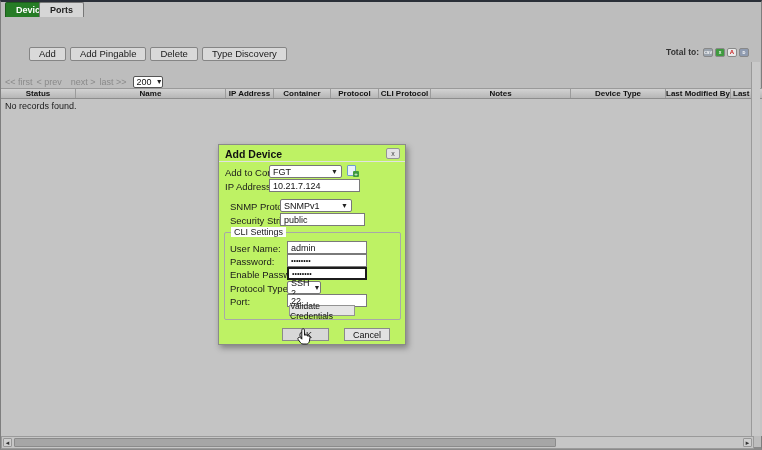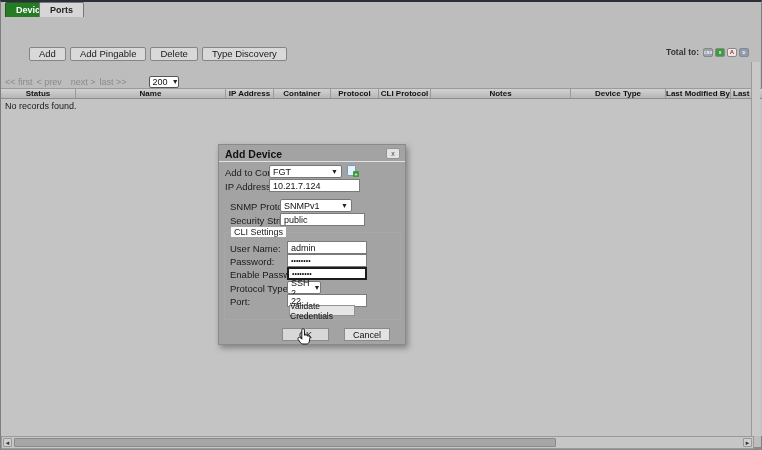--- a/index.html
+++ b/index.html
@@ -50,21 +50,21 @@
   .summary-text { position:absolute; left:6px; top:1px; font-size:9px; color:#1a1a1a; }
   .mini-icons { position:absolute; right:12px; top:1px; display:flex; gap:2px; }
   .mini { width:10px; height:10px; font-size:8px; line-height:10px; text-align:center; border-radius:2px; }
   .mini.refresh { background:#3a3a3a; color:#eee; }
   .mini.edit { background:#d8d8d8; border:1px solid #999; color:#555; }
 
   
   .pagination-row { position:absolute; left:0; top:73px; width:762px; height:14px; display:flex; align-items:center;
                     border-bottom:1px solid #9a9a9a; }
   .pglink { font-size:9px; color:#8a8a8a; margin-left:4px; }
-  .page-size-select { width:30px; height:12px; margin-left:22px; border-color:#555; }
+  .page-size-select { width:30px; height:12px; margin-left:6px; border-color:#555; }
 
   
   .table-header { position:absolute; left:0; top:87px; width:762px; height:10px; display:flex;
                   background:linear-gradient(#d2d2d2,#b6b6b6); border-bottom:1px solid #8d8d8d; }
   .th { font-size:8px; font-weight:bold; color:#111; text-align:center; border-right:1px solid #9b9b9b;
         overflow:hidden; white-space:nowrap; line-height:10px; }
   .th:nth-child(1){width:75px;} .th:nth-child(2){width:150px;} .th:nth-child(3){width:48px;}
   .th:nth-child(4){width:57px;} .th:nth-child(5){width:48px;} .th:nth-child(6){width:52px;}
   .th:nth-child(7){width:140px;} .th:nth-child(8){width:95px;} .th:nth-child(9){width:65px;}
   .th:nth-child(10){width:32px; border-right:none; text-align:left; padding-left:2px;}
@@ -77,21 +77,21 @@
   
   .h-scrollbar { position:absolute; left:0; top:434px; width:753px; height:13px; background:#c6c6c6;
                  border:1px solid #9a9a9a; }
   .h-arrow { position:absolute; top:1px; width:9px; height:9px; font-size:6px; line-height:9px; text-align:center;
              color:#333; background:#cfcfcf; border:1px solid #979797; border-radius:1px; }
   .h-arrow.left { left:1px; } .h-arrow.right { right:1px; }
   .h-thumb { position:absolute; left:12px; top:1px; width:542px; height:9px; background:#a6a6a6;
              border:1px solid #8b8b8b; border-radius:1px; }
 
   
-  .dialog { position:absolute; left:217px; top:142px; width:188px; height:201px; background:#a3a3a3;
+  .dialog { position:absolute; left:217px; top:142px; width:188px; height:201px; background:#bef264;
             border:1px solid #8a8a8a; box-shadow:2px 3px 6px rgba(0,0,0,.35); }
   .dlg-title { position:absolute; left:6px; top:3px; font-size:10.5px; font-weight:bold; color:#111; }
   .dlg-close { position:absolute; right:5px; top:3px; width:14px; height:11px; background:#e3e3e3;
                border:1px solid #949494; border-radius:2px; font-size:7px; line-height:9px; text-align:center; color:#444; }
   .dlg-sep { position:absolute; left:0; top:16px; width:100%; border-top:1px solid #e2e2e2; }
   .dlabel { position:absolute; font-size:9.5px; color:#1a1a1a; }
   .dinput { position:absolute; height:13px; background:#fff; border:1px solid #7a7a7a; font-size:9px;
             color:#111; font-family:"Liberation Sans", sans-serif; padding:0 3px; }
   .dselect { position:absolute; height:13px; }
   .focused { border:2px solid #1c1c1c; }

